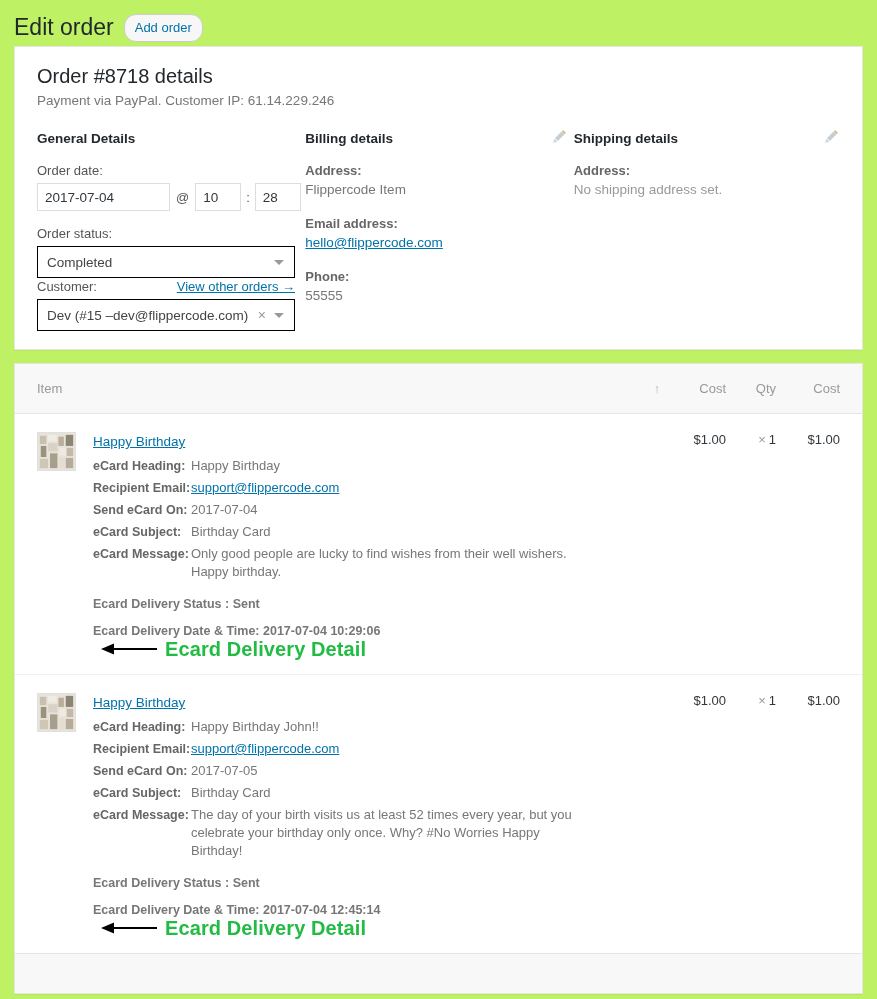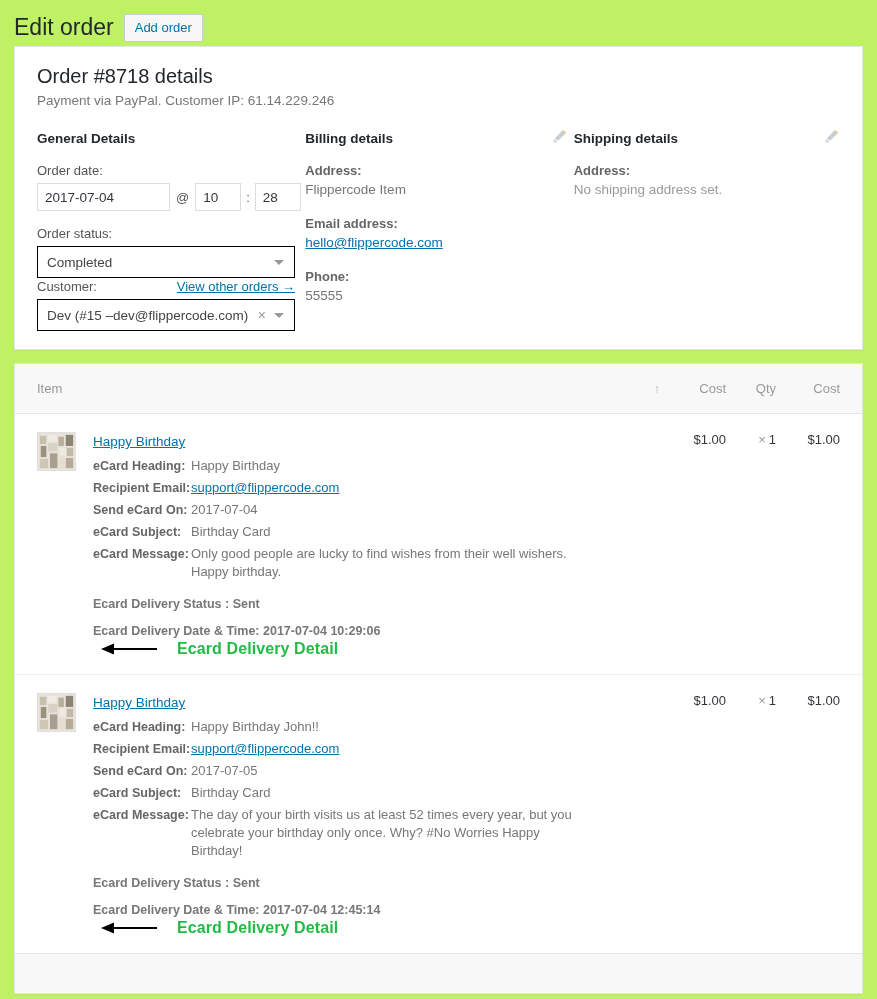--- a/index.html
+++ b/index.html
@@ -18,21 +18,21 @@
     padding: 9px 0 0 14px; height: 46px;
   }
   .page-title {
     font-size: 23px; font-weight: 400; color: #23282d;
     line-height: 29px; margin: 0; white-space: nowrap;
   }
   .add-order-btn {
     font-size: 13px; line-height: 26px; height: 28px;
     padding: 0 10px; color: #0073aa;
     border: 1px solid #ccc; background: #f7f7f7;
-    border-radius: 0; cursor: pointer; font-weight: 400;
+    border-radius: 12px; cursor: pointer; font-weight: 400;
     font-family: "Liberation Sans", sans-serif;
   }
 
   
   .panel {
     background: #fff; border: 1px solid #e5e5e5;
     margin: 0 14px 13px 14px;
     box-shadow: 0 1px 1px rgba(0,0,0,.04);
   }
   .panel-body { padding: 16px 22px 18px 22px; }
@@ -136,21 +136,21 @@
     font-size: 12.5px; font-weight: bold; color: #777;
     margin-top: 14px; line-height: 18px;
   }
   .delivery-datetime-row {
     display: flex; align-items: flex-start; margin-top: 9px; line-height: 18px; flex-direction: column;
   }
   .delivery-dt { font-size: 12.5px; font-weight: bold; color: #777; white-space: nowrap; }
   .annot { display: flex; align-items: center; margin-left: 8px; }
   .annot-arrow { display: block; }
   .annot-text {
-    font-size: 16px; font-weight: bold; margin-left: 20px;
+    font-size: 20px; font-weight: bold; margin-left: 8px;
     white-space: nowrap; letter-spacing: .1px;
   }
 
   .item-cost  { width: 52px; text-align: right; font-size: 13px; color: #32373c; padding-top: 0px; }
   .item-qty   { width: 50px; text-align: right; font-size: 13px; color: #32373c; }
   .item-qty .times { color: #999; margin-right: 3px; }
   .item-total { width: 64px; text-align: right; font-size: 13px; color: #32373c; }
   .sort-spacer { width: 34px; }
 
   .panel-footer { height: 40px; background: #f8f8f8; border-top: 1px solid #e5e5e5; }

